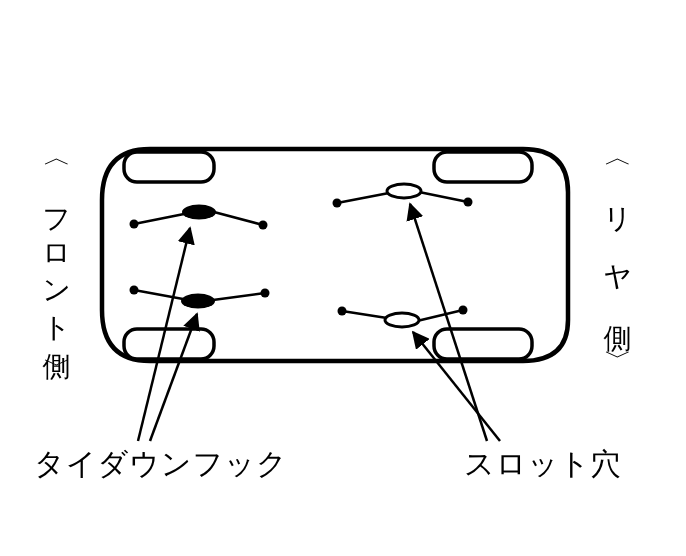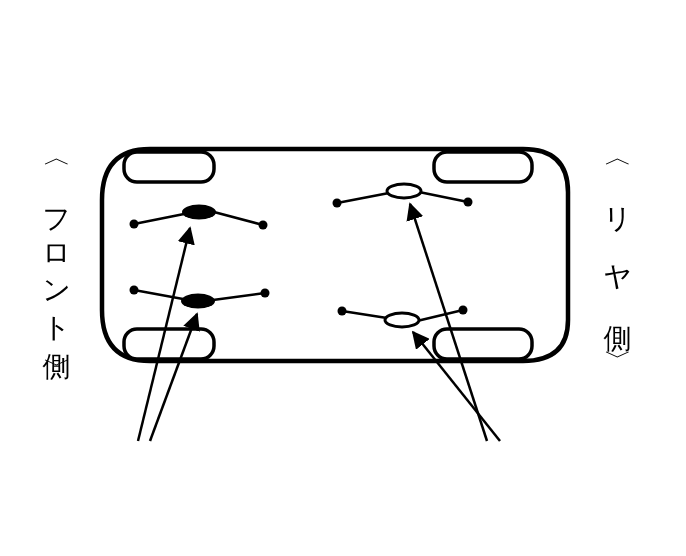--- a/index.html
+++ b/index.html
@@ -123,14 +123,16 @@
     <span class="v-text">フロント側</span>
     <span class="bracket">〉</span>
   </div>
 
   <div class="side-label rear-label">
     <span class="bracket">〈</span>
     <span class="v-text">リヤ側</span>
     <span class="bracket">〉</span>
   </div>
 
+  <div class="label-h tie-down-label">タイダウンフック</div>
+  <div class="label-h slot-label">スロット穴</div>
 
 </div>
 
 </body></html>

